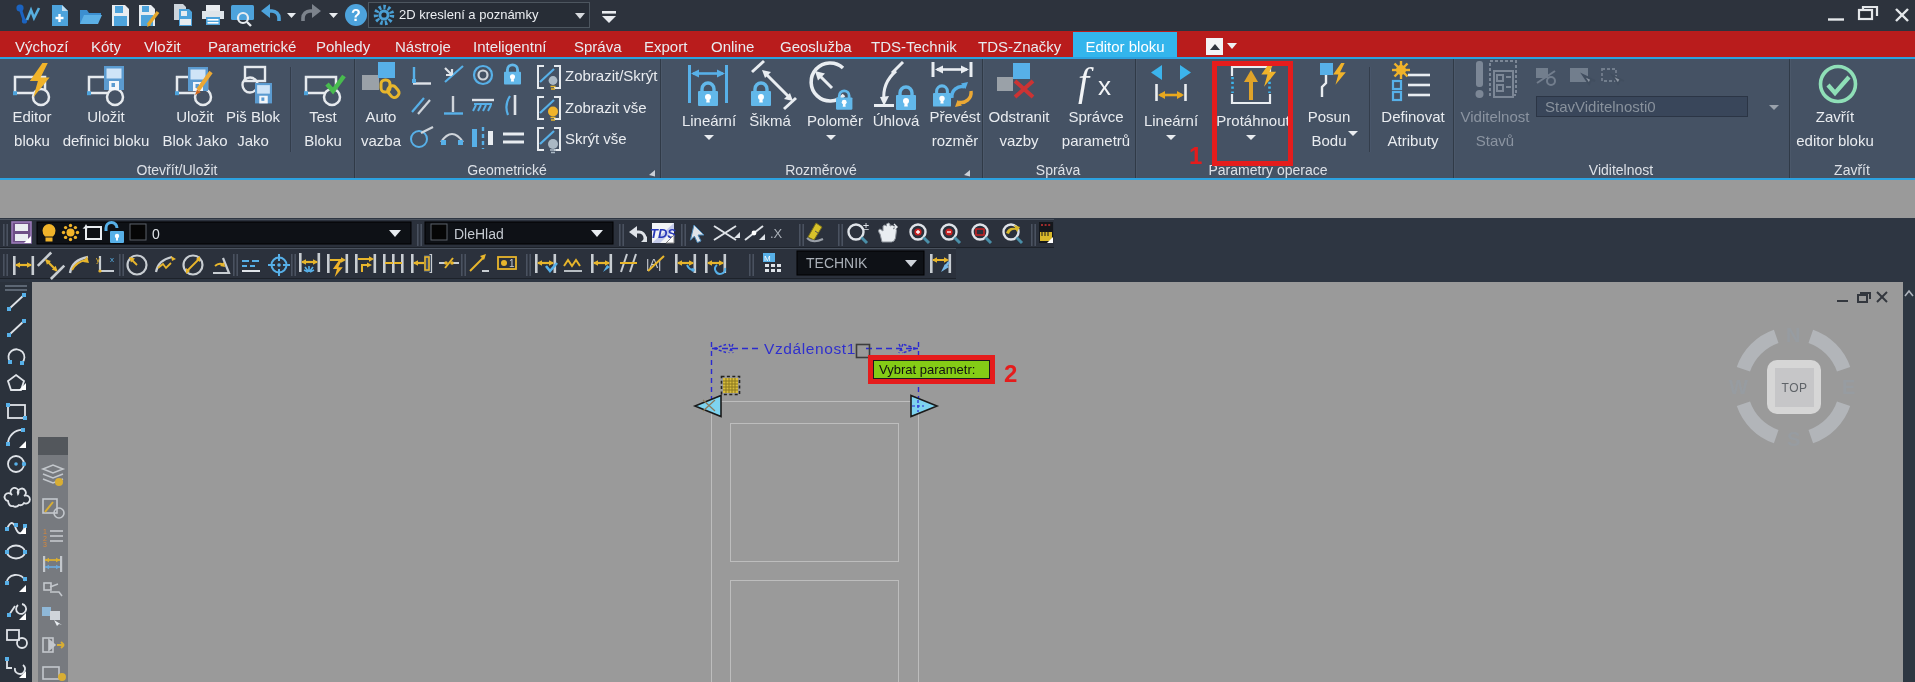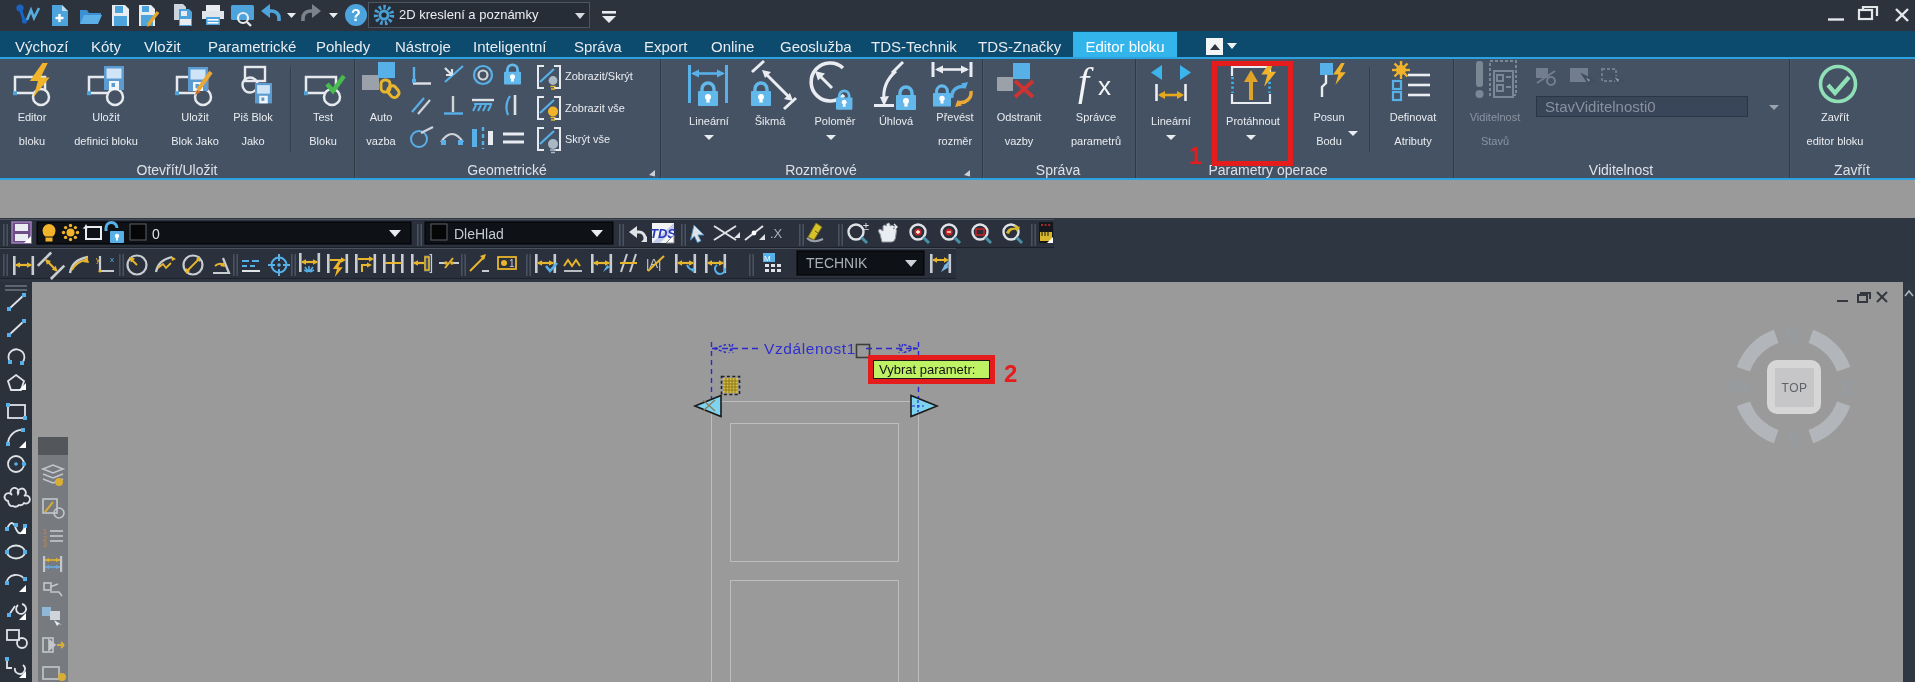--- a/index.html
+++ b/index.html
@@ -4,31 +4,31 @@
 html,body{margin:0;padding:0;background:#000;}
 #app{position:relative;width:1915px;height:682px;overflow:hidden;background:#9a9a9a;
   font-family:"Liberation Sans",sans-serif;-webkit-font-smoothing:antialiased;}
 .a{position:absolute;}
 
 #titlebar{left:0;top:0;width:1915px;height:31px;background:#2d333d;}
 #wscombo{left:368px;top:2px;width:222px;height:26px;background:#272d36;border:1px solid #4d565f;box-sizing:border-box;}
 #wscombo span{position:absolute;left:30px;top:4px;font-size:13px;color:#eceff2;}
 #title{left:627px;top:7px;font-size:15px;color:#e4e7ea;}
 
-#menubar{left:0;top:31px;width:1915px;height:26px;background:#0c4a6e;}
+#menubar{left:0;top:31px;width:1915px;height:26px;background:#b91c1c;}
 .mi{position:absolute;top:7px;font-size:15px;color:#e8ebef;}
 #mhl{position:absolute;left:1073px;top:1px;width:104px;height:25px;background:#33b5ec;}
 #mhl span{position:absolute;width:100%;text-align:center;top:6px;font-size:15px;color:#fff;}
 
 #ribbon{left:0;top:57px;width:1915px;height:123px;background:#455264;
  border-top:2px solid #2ca2e0;border-bottom:2px solid #2ca2e0;box-sizing:border-box;}
 .gsep{position:absolute;top:0;width:1px;height:119px;background:#303a47;border-right:1px solid #4b586a;}
 .msep{position:absolute;top:8px;width:1px;height:85px;background:#333d4b;border-right:1px solid #49566a;}
 .glabel{position:absolute;top:103px;font-size:14px;color:#dde1e7;text-align:center;}
-.rlabel{position:absolute;font-size:11px;color:#e9ecf0;text-align:center;line-height:18px;}
+.rlabel{position:absolute;font-size:15px;color:#e9ecf0;text-align:center;line-height:18px;}
 .two{line-height:24px !important;}
 .caret{position:absolute;width:0;height:0;border-left:5px solid transparent;border-right:5px solid transparent;border-top:5px solid #e9ecf0;}
 
 .redbox{position:absolute;border:5px solid #e51c1c;box-sizing:border-box;}
 .rednum{position:absolute;color:#e51c1c;font-size:24px;font-weight:bold;}
 
 #docbar{left:0;top:180px;width:1915px;height:38px;background:#2c313a;}
 #dtab{position:absolute;left:62px;top:4px;width:121px;height:31px;background:#4d5b74;
  clip-path:polygon(12px 0,121px 0,110px 31px,0 31px);}
 #dtab span{position:absolute;left:22px;top:6px;font-size:15px;font-weight:bold;color:#fff;}
@@ -36,21 +36,21 @@
 
 #toolzone{left:0;top:218px;width:1915px;height:64px;background:#2e3642;}
 .tpanel{position:absolute;background:#2b313c;border-top:1px solid #4a525e;border-bottom:1px solid #1d222a;box-sizing:border-box;}
 
 #canvas{left:0;top:282px;width:1915px;height:400px;background:#9a9a9a;}
 #ldock{position:absolute;left:0;top:0;width:32px;height:400px;background:#2b323c;}
 #fbar{position:absolute;left:38px;top:155px;width:30px;height:245px;background:#777a7f;}
 #fbarhead{position:absolute;left:0;top:0;width:30px;height:18px;background:#53575c;}
 #rscroll{position:absolute;left:1903px;top:0;width:12px;height:400px;background:#2e3742;}
 .dwgline{position:absolute;border:1px solid #bdbdbd;box-sizing:border-box;border-bottom:none;}
-#tooltip{position:absolute;left:873px;top:78px;width:117px;height:19px;background:#bef264;border:1px solid #1a1a1a;box-sizing:border-box;}
+#tooltip{position:absolute;left:873px;top:78px;width:117px;height:19px;background:#84cc16;border:1px solid #1a1a1a;box-sizing:border-box;}
 #tooltip span{position:absolute;left:5px;top:1px;font-size:13px;color:#111;}
 .cletter{position:absolute;font-size:20px;font-weight:bold;color:#979ca1;}
 #topbox{position:absolute;left:1767px;top:78px;width:54px;height:54px;background:#d6d6d6;border-radius:10px;}
 #topbox .inner{position:absolute;left:8px;top:8px;width:39px;height:39px;background:#c6c6c8;}
 #topbox .t{position:absolute;left:0;top:21px;width:55px;text-align:center;font-size:12px;color:#5f6368;letter-spacing:0.5px;}
 </style></head>
 <body>
 <div id="app">
 
 <div class="a" id="titlebar">

